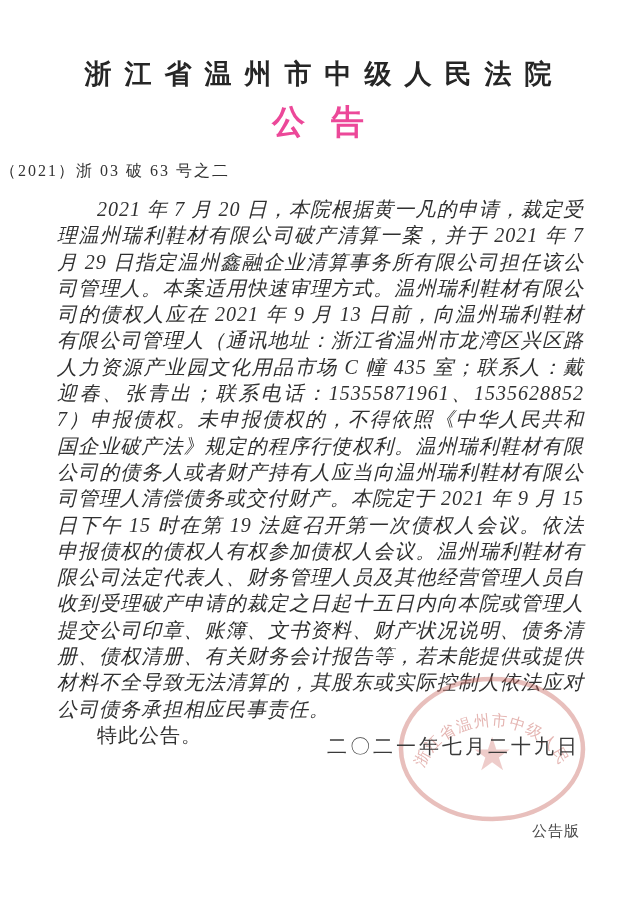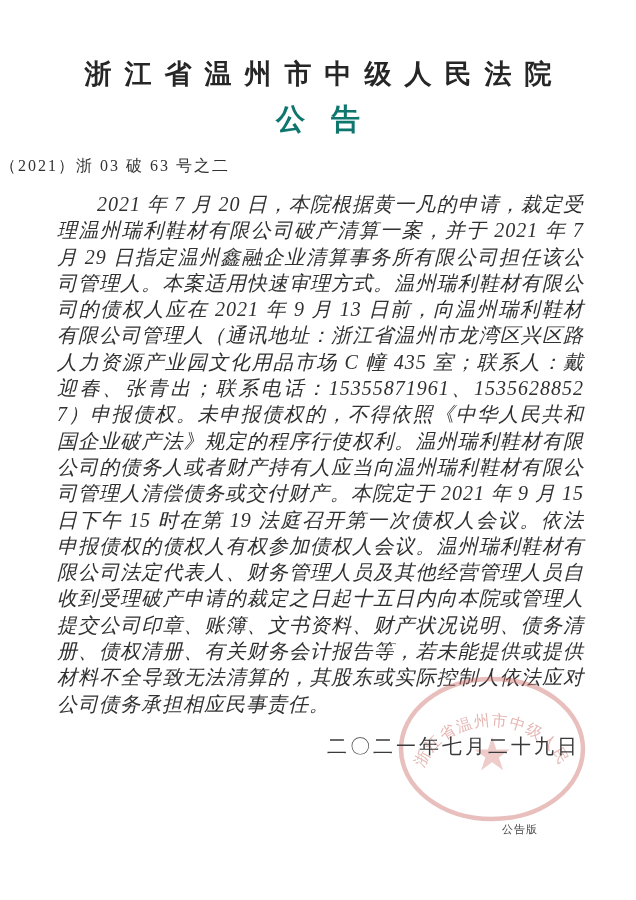--- a/index.html
+++ b/index.html
@@ -23,25 +23,25 @@
     font-size: 27px;
     font-weight: bold;
     letter-spacing: 13px;
     padding-left: 13px;
     color: #262626;
     white-space: nowrap;
   }
   .doc-type {
     margin-top: 8px;
     text-align: center;
-    font-size: 29px;
+    font-size: 33px;
     font-weight: bold;
     letter-spacing: 26px;
     padding-left: 26px;
-    color: #0f766e;
+    color: #ec4899;
   }
   .case-number {
     margin-top: 16px;
     margin-right: 56px;
     font-size: 16px;
     letter-spacing: 2px;
     color: #333333;
   }
   .body-text {
     margin: 14px 52px 0 57px;
@@ -79,40 +79,41 @@
     top: 674px;
     width: 192px;
     height: 150px;
     z-index: 2;
     opacity: 0.78;
     filter: blur(0.3px);
   }
   .footer-note {
     position: absolute;
     top: 822px;
-    left: 502px;
-    font-size: 11px;
+    left: 532px;
+    font-size: 15px;
     letter-spacing: 1px;
     color: #4a4a4a;
     z-index: 1;
   }
 </style>
 </head>
 <body>
 
 <div class="page">
 
   <div class="court-name">浙江省温州市中级人民法院</div>
 
   <div class="doc-type">公告</div>
 
   <div class="case-number">（2021）浙 03 破 63 号之二</div>
 
   <div class="body-text">2021 年 7 月 20 日，本院根据黄一凡的申请，裁定受理温州瑞利鞋材有限公司破产清算一案，并于 2021 年 7 月 29 日指定温州鑫融企业清算事务所有限公司担任该公司管理人。本案适用快速审理方式。温州瑞利鞋材有限公司的债权人应在 2021 年 9 月 13 日前，向温州瑞利鞋材有限公司管理人（通讯地址：浙江省温州市龙湾区兴区路人力资源产业园文化用品市场 C 幢 435 室；联系人：戴迎春、张青出；联系电话：15355871961、15356288527）申报债权。未申报债权的，不得依照《中华人民共和国企业破产法》规定的程序行使权利。温州瑞利鞋材有限公司的债务人或者财产持有人应当向温州瑞利鞋材有限公司管理人清偿债务或交付财产。本院定于 2021 年 9 月 15 日下午 15 时在第 19 法庭召开第一次债权人会议。依法申报债权的债权人有权参加债权人会议。温州瑞利鞋材有限公司法定代表人、财务管理人员及其他经营管理人员自收到受理破产申请的裁定之日起十五日内向本院或管理人提交公司印章、账簿、文书资料、财产状况说明、债务清册、债权清册、有关财务会计报告等，若未能提供或提供材料不全导致无法清算的，其股东或实际控制人依法应对公司债务承担相应民事责任。</div>
 
+  <div class="closing-text">特此公告。</div>
 
   <div class="date-text">二〇二一年七月二十九日</div>
 
   <svg class="seal" viewBox="0 0 192 150" xmlns="http://www.w3.org/2000/svg">
     <ellipse cx="96" cy="75" rx="91" ry="70" fill="none" stroke="rgba(201,106,98,0.55)" stroke-width="4.5"></ellipse>
     <path id="sealArc" d="M 27 96 A 71 58 0 0 1 165 96" fill="none"></path>
     <text font-size="15.5" fill="rgba(198,96,90,0.6)" font-family="Liberation Serif, DejaVu Serif, serif" letter-spacing="1.5">
       <textPath href="#sealArc" startOffset="2">浙江省温州市中级人民法院</textPath>
     </text>
     <text x="96" y="96" text-anchor="middle" font-size="46" fill="rgba(200,85,78,0.38)">★</text>

